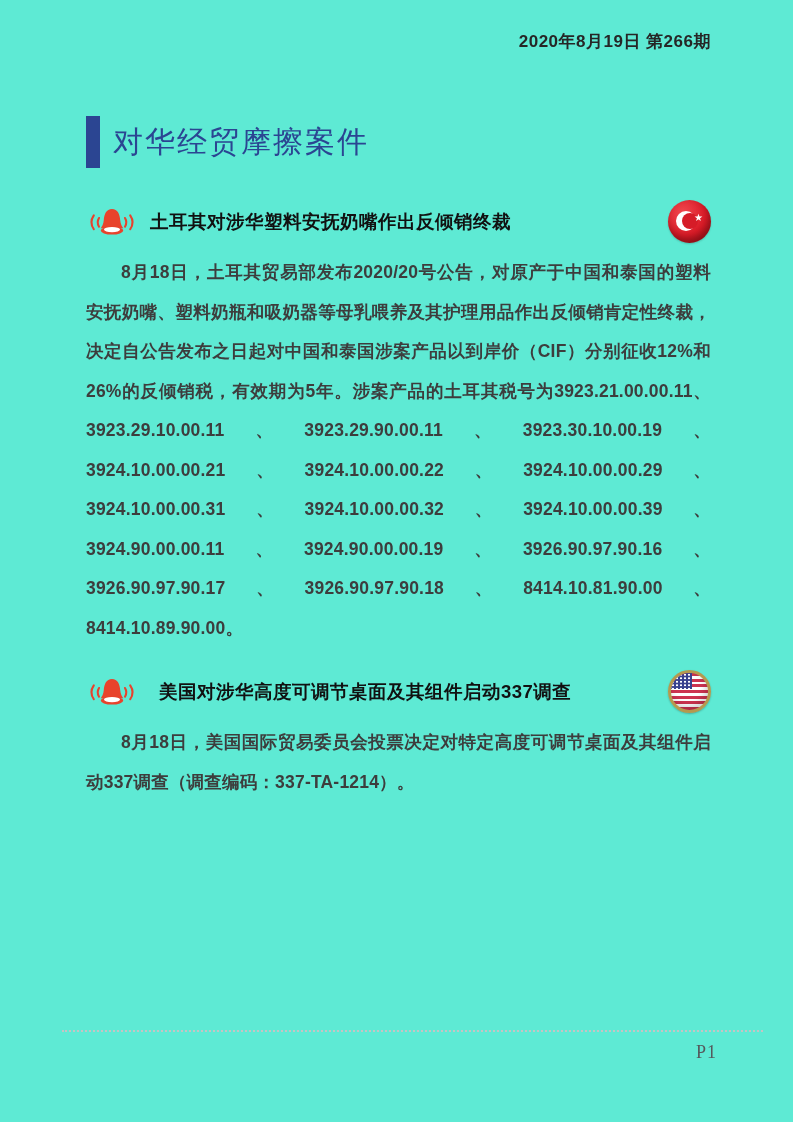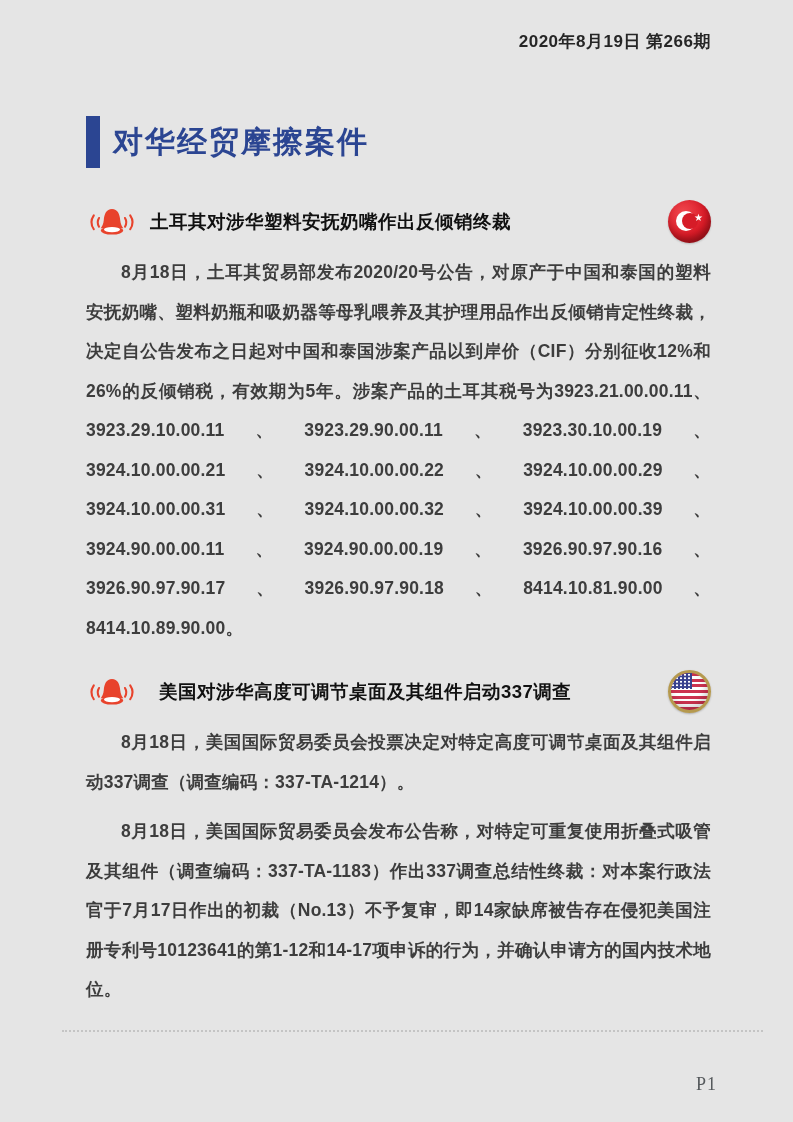--- a/index.html
+++ b/index.html
@@ -1,21 +1,21 @@
 <!DOCTYPE html>
 <html><head>
 <meta charset="utf-8">
 <style>
   * { margin: 0; padding: 0; box-sizing: border-box; }
   html, body { background: #ffffff; }
   .page {
     position: relative;
     width: 793px;
     height: 1122px;
-    background: #e5e5e5;
+    background: #5eead4;
     overflow: hidden;
     font-family: "Liberation Sans", "DejaVu Sans", sans-serif;
     color: #3d3d3d;
   }
   .content {
     padding: 30px 82px 0 86px;
   }
   
   .issue-info {
     text-align: right;
@@ -34,21 +34,21 @@
   }
   .section-title .bar {
     width: 14px;
     height: 52px;
     background: #2b4592;
     flex: none;
   }
   .section-title .title-text {
     margin-left: 13px;
     font-size: 30px;
-    font-weight: 700;
+    font-weight: 400;
     color: #2b4592;
     letter-spacing: 2px;
   }
   
   .item-head {
     display: flex;
     align-items: center;
   }
   .item-head.first { margin-top: 30px; }
   .item-head.later { margin-top: 22px; gap: 9px; }
@@ -134,21 +134,21 @@
   .separator {
     position: absolute;
     left: 62px;
     right: 30px;
     top: 1030px;
     border-top: 2px dotted #c4c4c4;
   }
   .page-number {
     position: absolute;
     right: 76px;
-    top: 1074px;
+    top: 1042px;
     font-family: "Liberation Serif", "DejaVu Serif", serif;
     font-size: 18px;
     color: #55595c;
     letter-spacing: 1px;
   }
 </style>
 </head>
 <body>
 
 <div class="page">
@@ -190,19 +190,18 @@
         </g>
         <path fill="#e8432c" d="M30 4.5 C23.5 4.5 21 10.5 20.5 17.5 C20.2 21.5 18.5 25 17 26.7 L43 26.7 C41.5 25 39.8 21.5 39.5 17.5 C39 10.5 36.5 4.5 30 4.5 Z"></path>
         <ellipse cx="30" cy="29.5" rx="13" ry="4.6" fill="#e8432c"></ellipse>
         <ellipse cx="30" cy="28.4" rx="9.3" ry="3" fill="#ffffff"></ellipse>
       </svg>
       <div class="item-title">美国对涉华高度可调节桌面及其组件启动337调查</div>
       <div class="flag flag-us"></div>
     </div>
     <p class="item-body">8月18日，美国国际贸易委员会投票决定对特定高度可调节桌面及其组件启动337调查（调查编码：337-TA-1214）。</p>
 
-    <p class="item-body">8月18日，美国国际贸易委员会发布公告称，对特定可重复使用折叠式吸管及其组件（调查编码：337-TA-1183）作出337调查总结性终裁：对本案行政法官于7月17日作出的初裁（No.13）不予复审，即14家缺席被告存在侵犯美国注册专利号10123641的第1-12和14-17项申诉的行为，并确认申请方的国内技术地位。</p>
 
   </div>
 
   <div class="separator"></div>
   <div class="page-number">P1</div>
 </div>
 
 </body></html>

